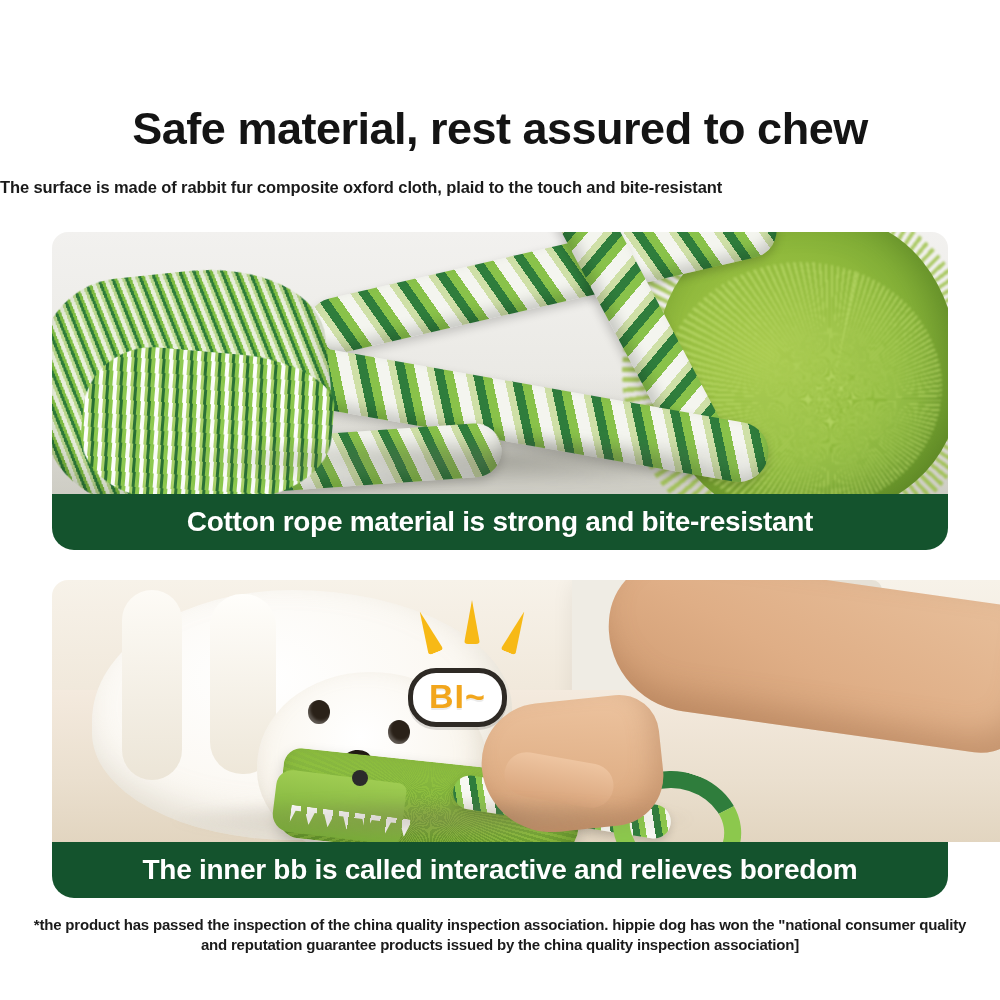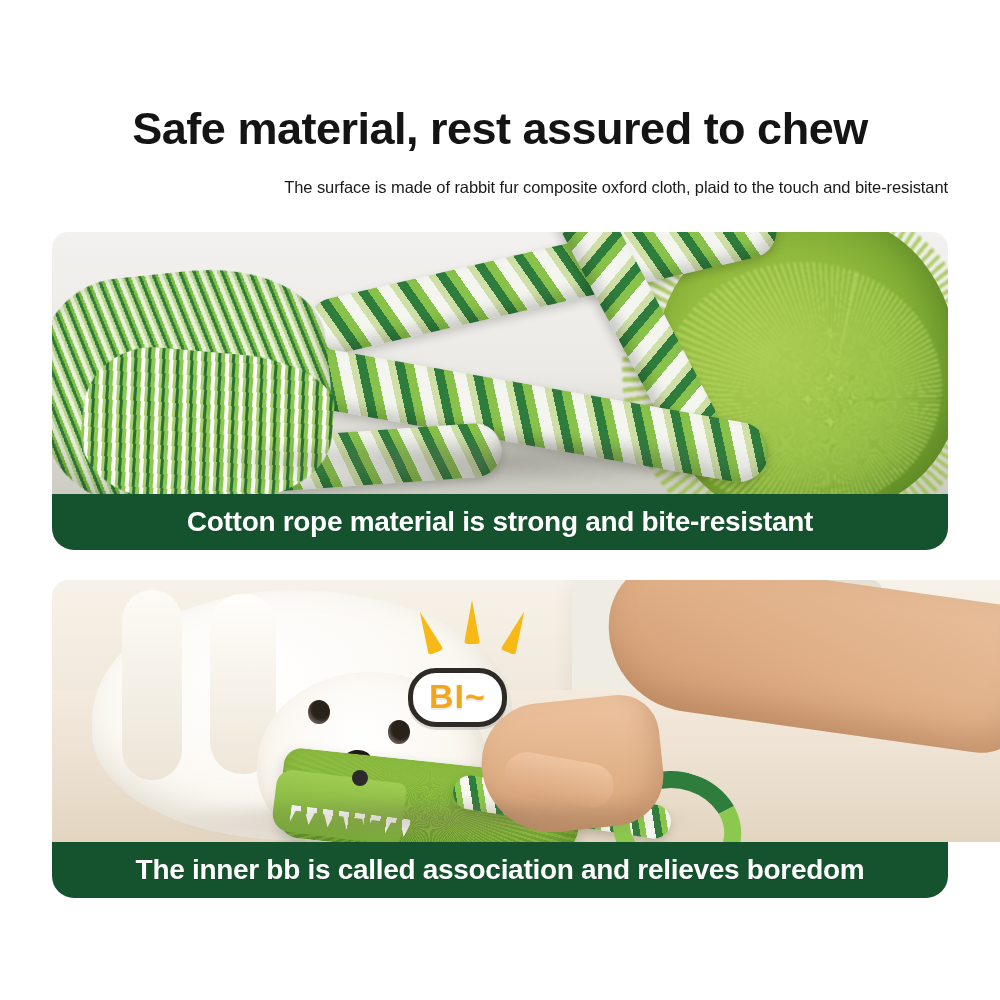--- a/index.html
+++ b/index.html
@@ -33,23 +33,23 @@
     letter-spacing: -0.5px;
     color: #141414;
     line-height: 1.05;
     margin-top: 13px;
   }
   .subhead {
     position: absolute;
     top: 178px;
     left: 0;
     width: 948px;
-    text-align: right;
+    text-align: left;
     font-size: 16.5px;
-    font-weight: 400;
+    font-weight: 700;
     color: #1a1a1a;
     letter-spacing: -0.1px;
   }
 
   
   .panel {
     position: absolute;
     overflow: hidden;
     border-radius: 14px;
   }
@@ -521,17 +521,18 @@
       </div>
     <div class="spark spark-3">
         <i></i>
       </div>
     <div class="bi-bubble">BI~</div>
 
     <div class="p2-shadow"></div>
   </div>
 
   <div class="caption-bar caption-2">
-    <span>The inner bb is called association and relieves boredom</span>
+    <span>The inner bb is called interactive and relieves boredom</span>
   </div>
 
+  <div class="footnote">*the product has passed the inspection of the china quality inspection association. hippie dog has won the "national consumer quality and reputation guarantee products issued by the china quality inspection association]</div>
 
 </div>
 
 </body></html>

